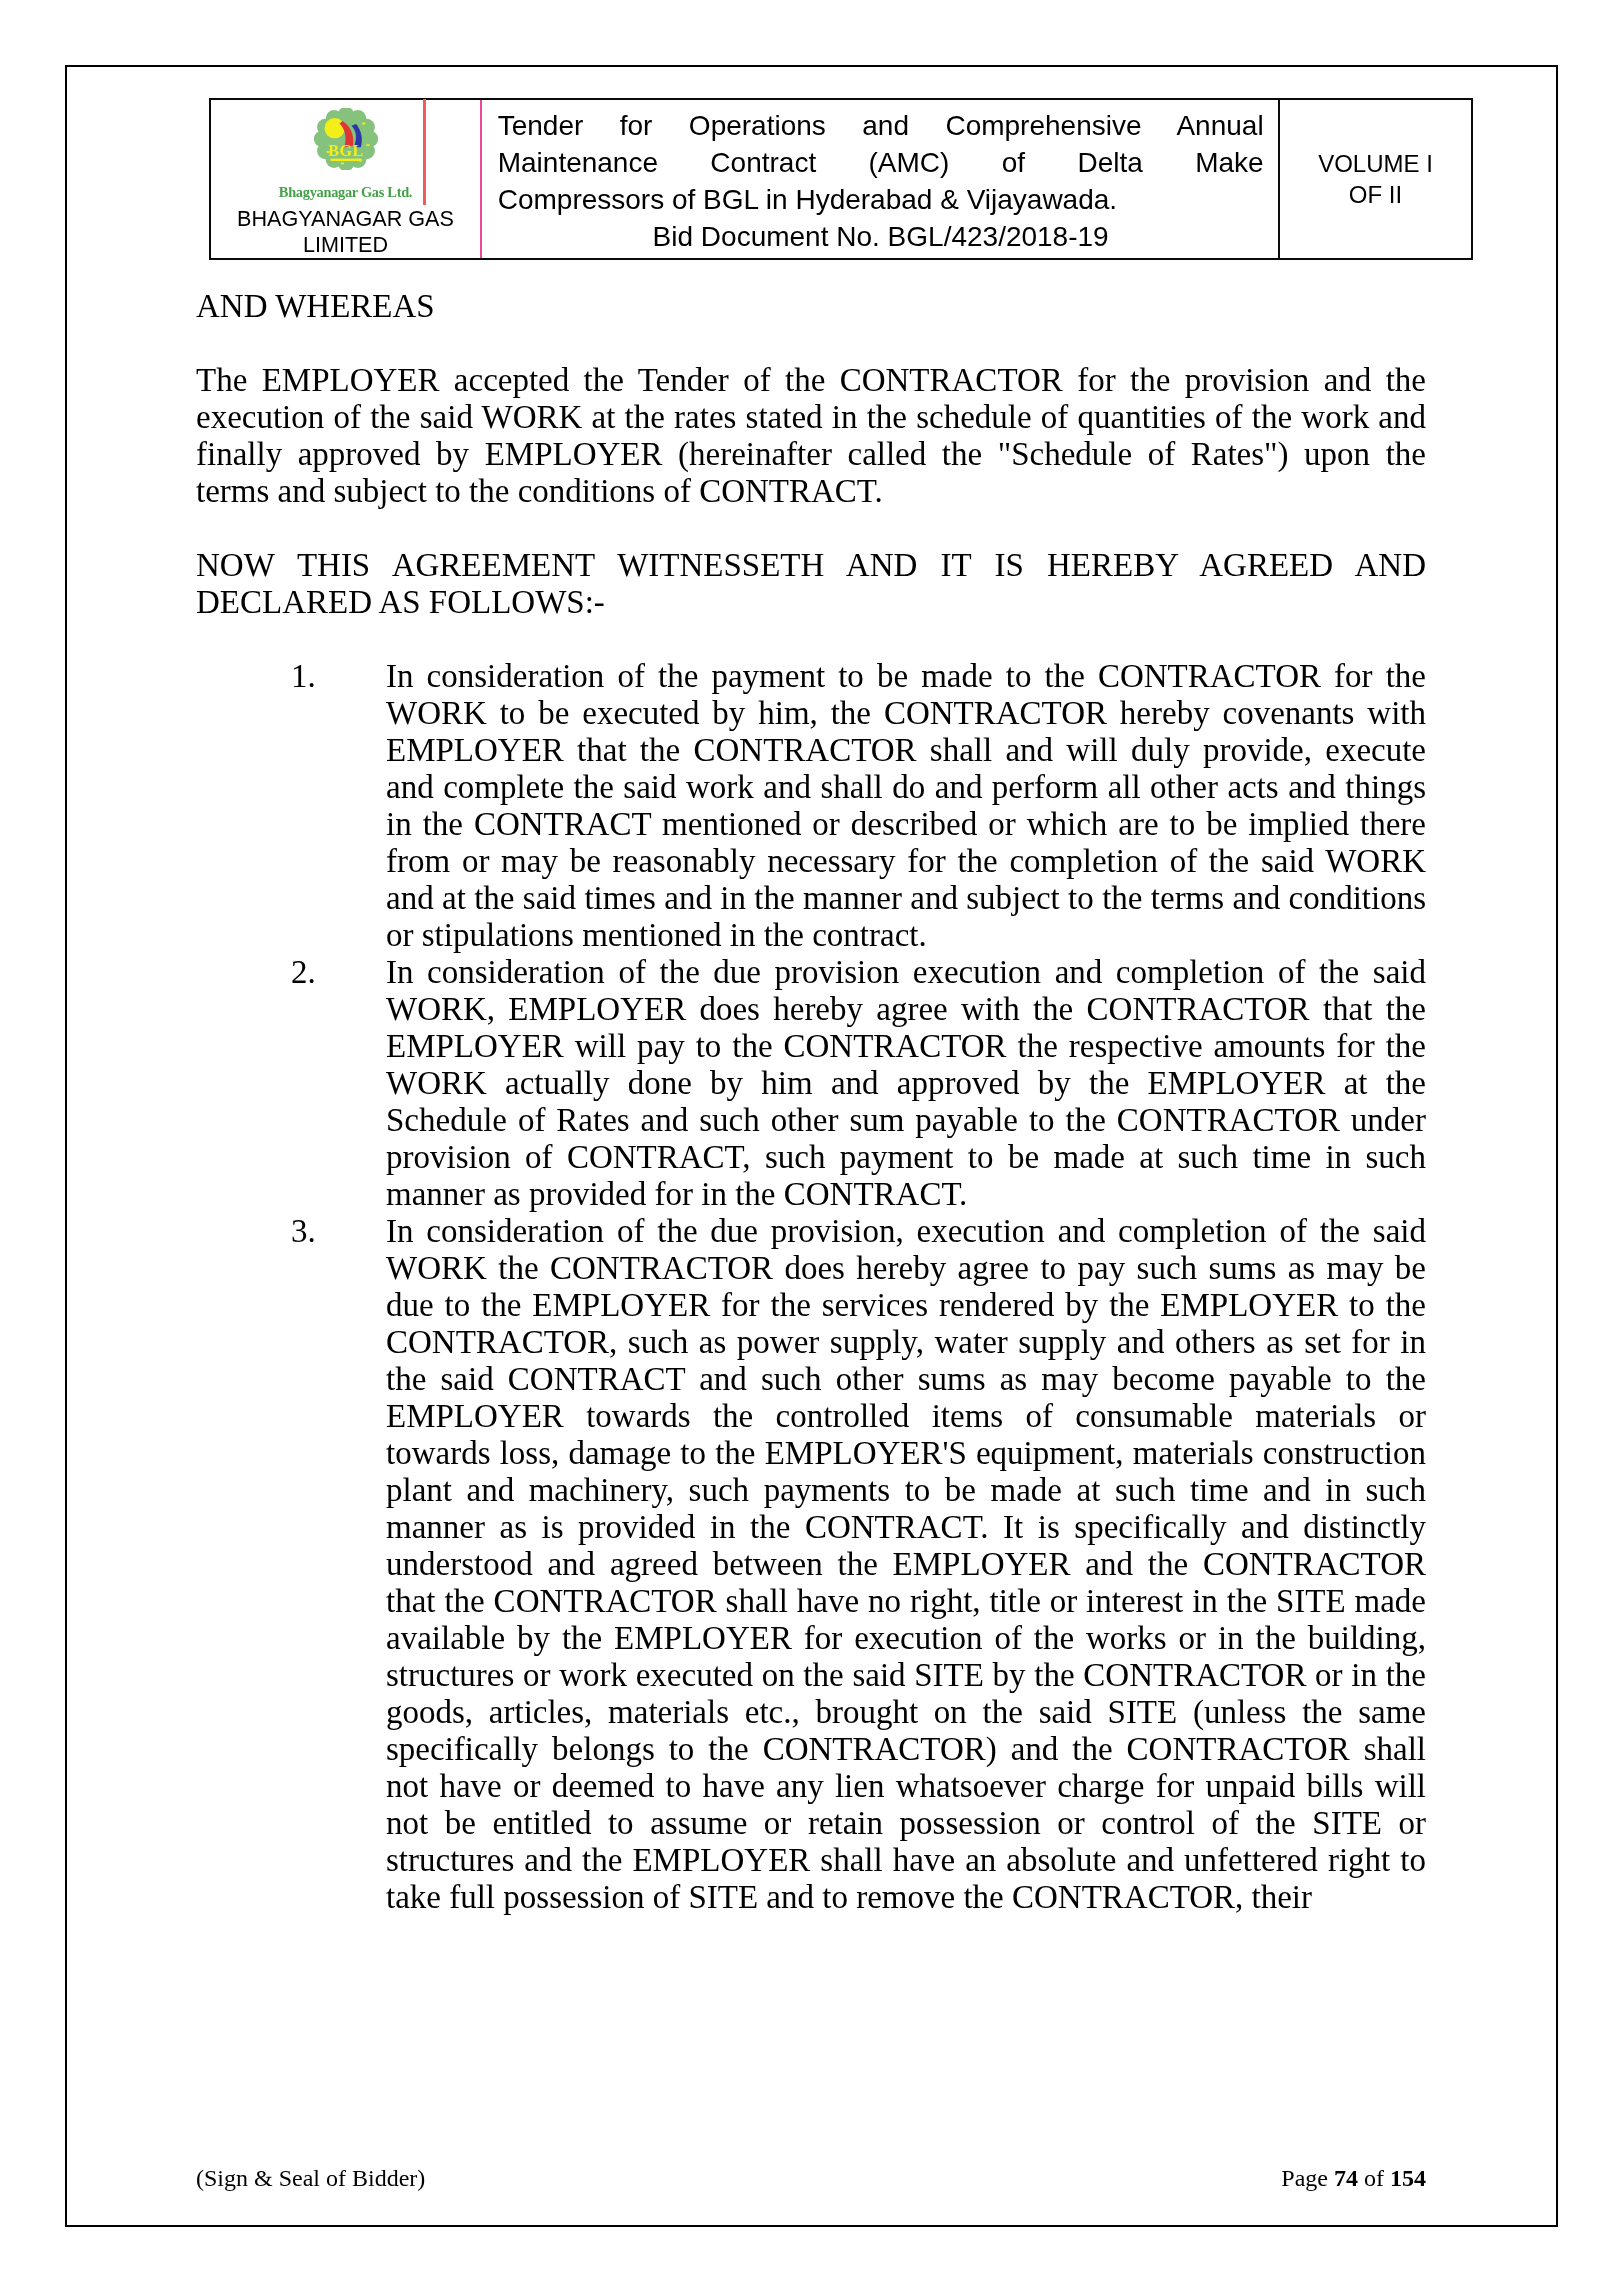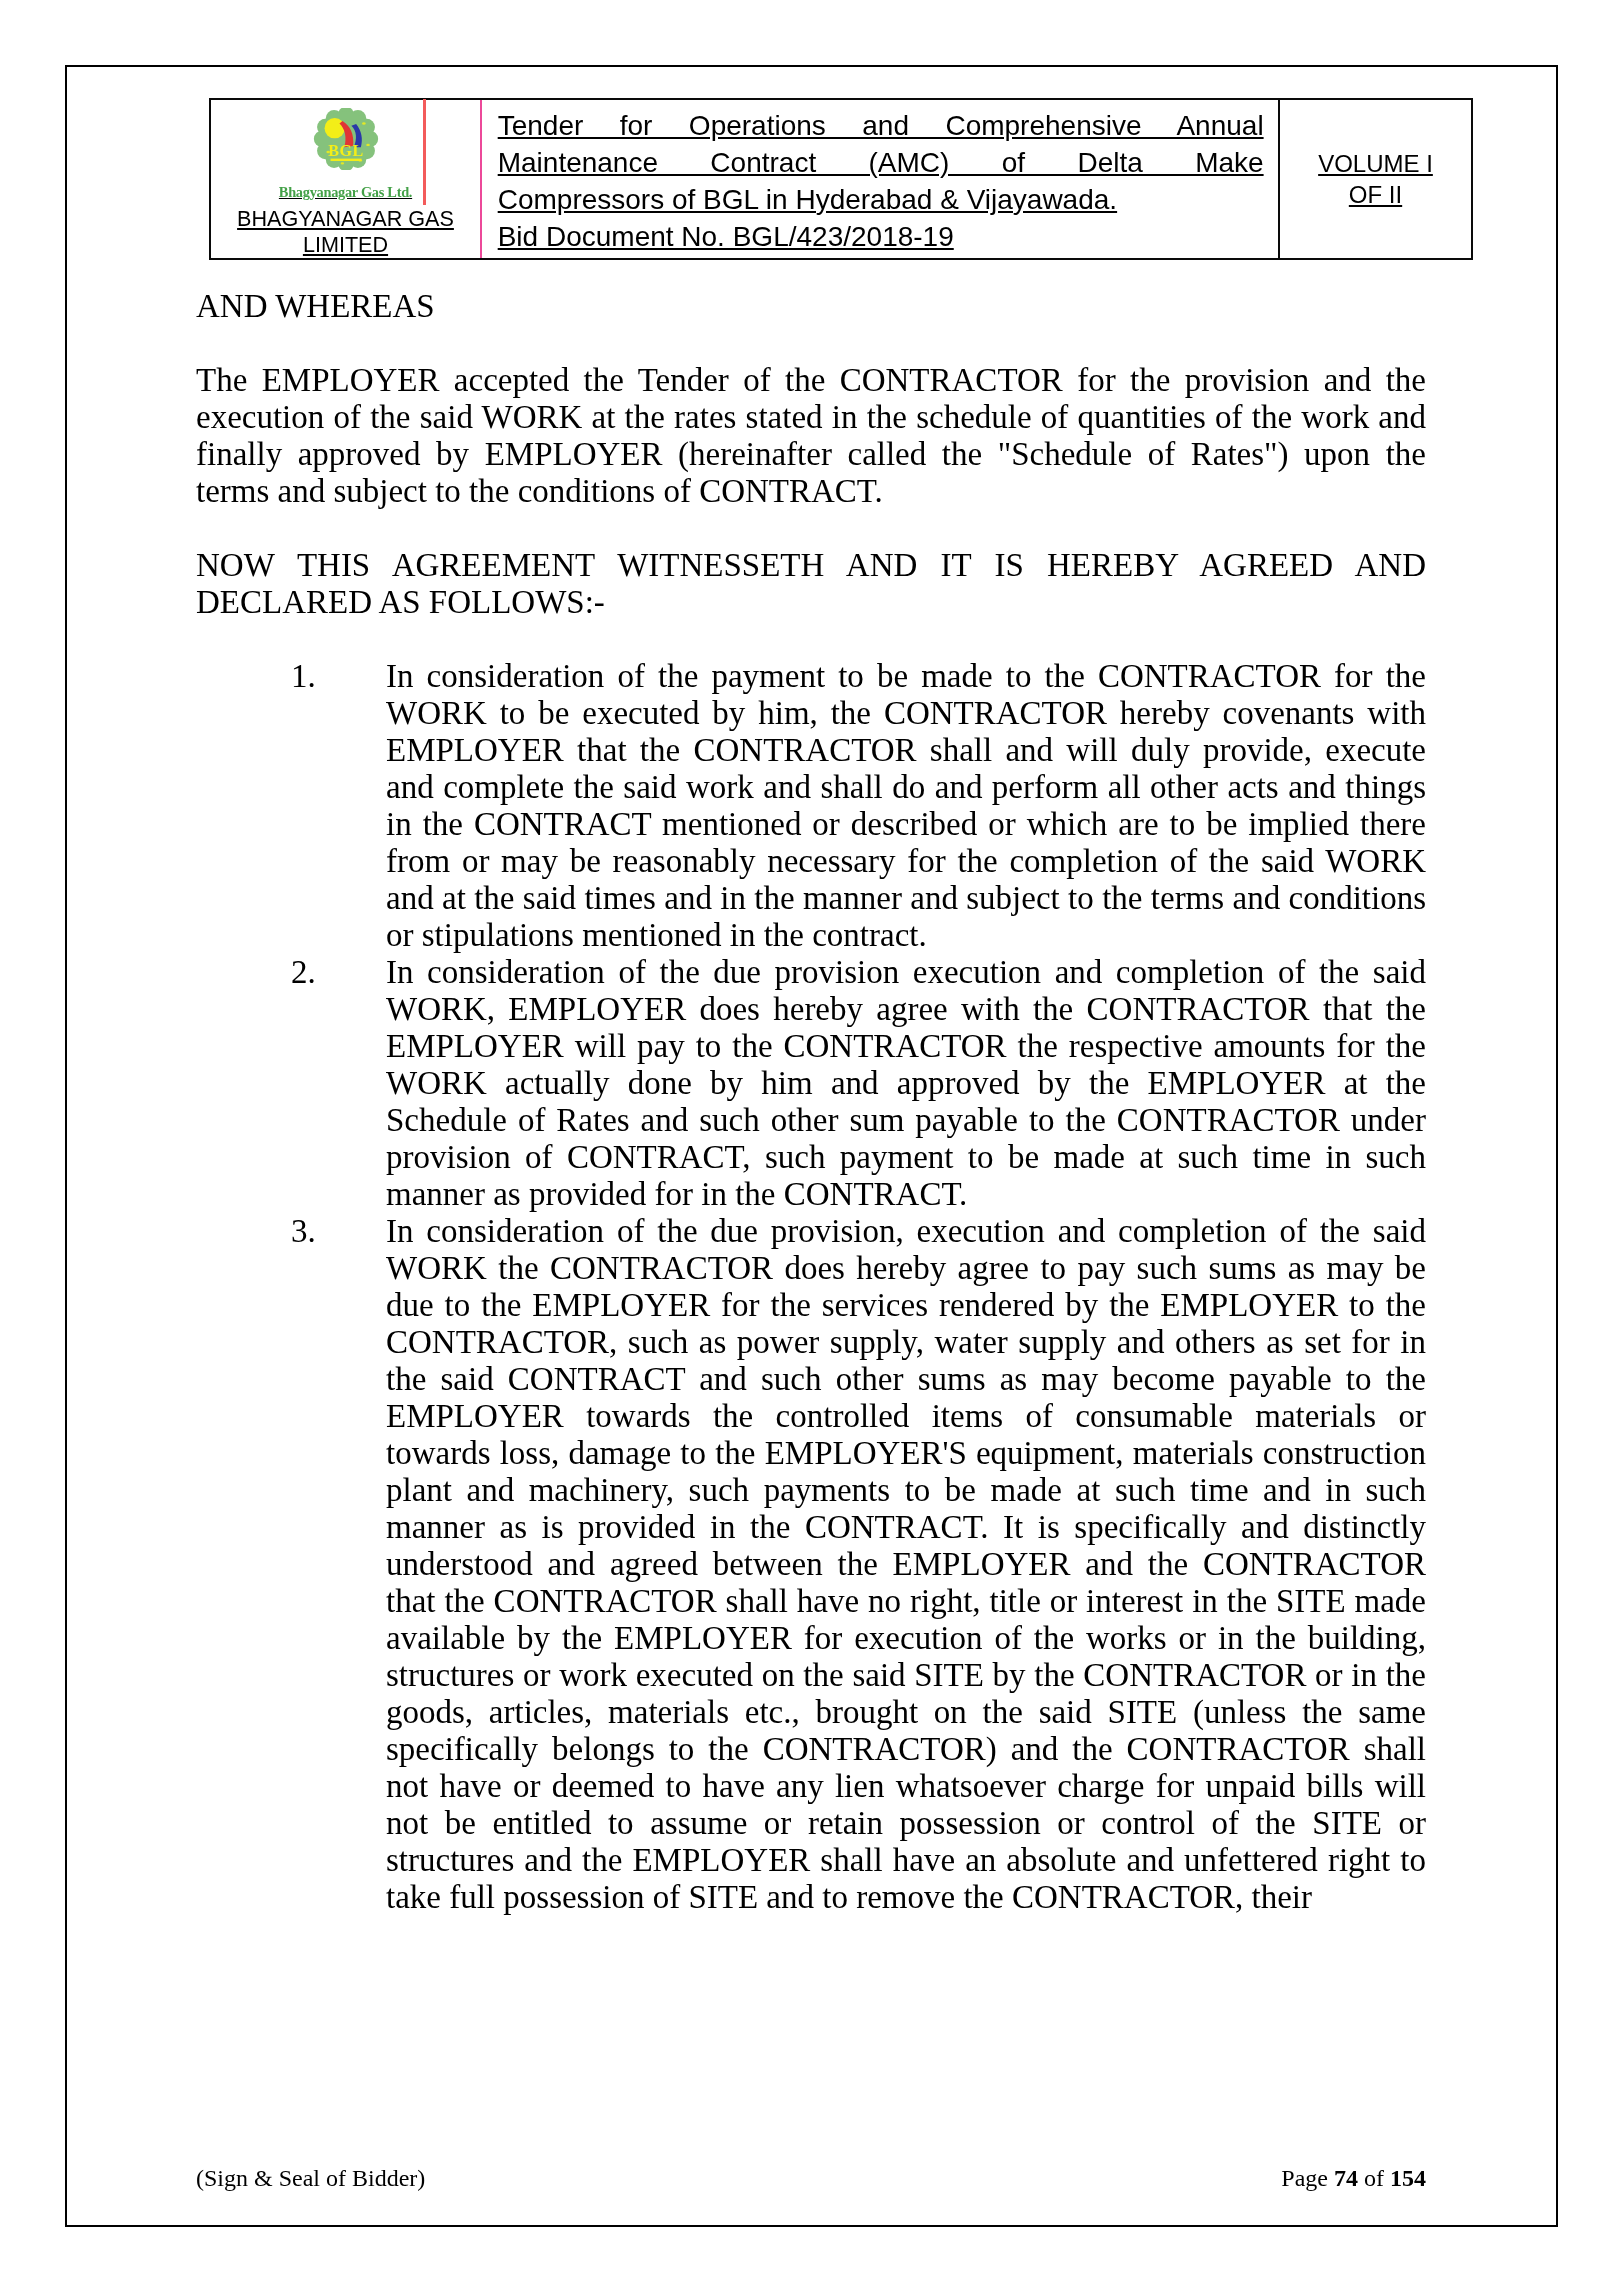--- a/index.html
+++ b/index.html
@@ -4,31 +4,31 @@
 <style>
   html,body{margin:0;padding:0;background:#ffffff;}
   .page{position:relative;width:1623px;height:2295px;background:#fff;color:#000;
         font-family:"Liberation Serif",serif;overflow:hidden;}
   .border-frame{position:absolute;left:65px;top:65px;width:1489px;height:2158px;
         border:2.6px solid #000;}
 
   
   .header-table{position:absolute;left:209px;top:98px;width:1264px;height:162px;
         border:2.6px solid #0a0a0a;box-sizing:border-box;display:flex;background:#fff;}
-  .cell{box-sizing:border-box;height:100%;text-decoration:underline;}
+  .cell{box-sizing:border-box;height:100%;}
   .cell-logo{width:271px;border-right:2px solid #ec4899;position:relative;
         display:flex;flex-direction:column;align-items:center;padding-top:7.9px;}
   .cell-title{flex:1;border-right:2px solid #0a0a0a;padding:6.5px 14.4px 3.9px 15.7px;
         font-family:"Liberation Sans",sans-serif;font-size:28px;line-height:37px;}
   .cell-volume{width:191px;display:flex;flex-direction:column;align-items:center;
         justify-content:center;font-family:"Liberation Sans",sans-serif;
         font-size:24px;line-height:31px;}
   .tl-just{text-align:justify;text-align-last:justify;}
   .tl-left{text-align:left;}
-  .tl-center{text-align:left;}
+  .tl-center{text-align:center;}
 
   .logo-caption{font-family:"Liberation Serif",serif;font-weight:bold;font-size:14.4px;
         letter-spacing:-0.3px;white-space:nowrap;color:var(--logo-caption-green);margin-top:14px;}
   .company-name{margin-top:5.2px;font-family:"Liberation Sans",sans-serif;font-size:21.6px;
         line-height:26px;text-align:center;white-space:nowrap;}
   .artifact-line{position:absolute;right:54px;top:-1.3px;width:2.6px;height:106px;
         background:var(--artifact-red);}
 
   
   .body-text{position:absolute;left:196px;top:288px;width:1230px;

